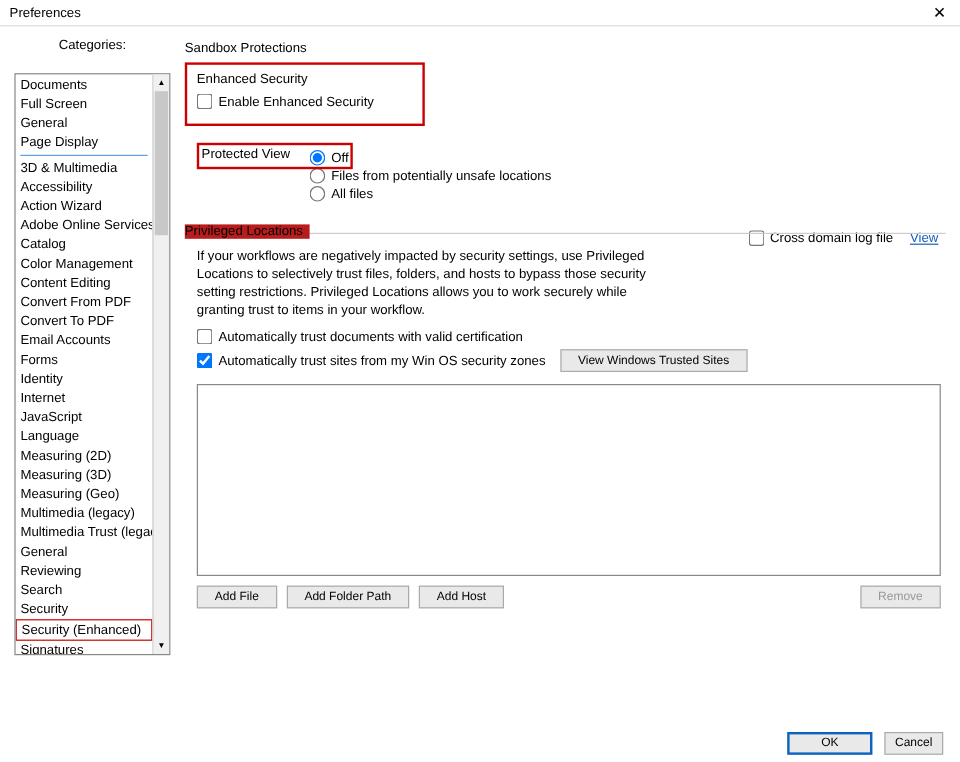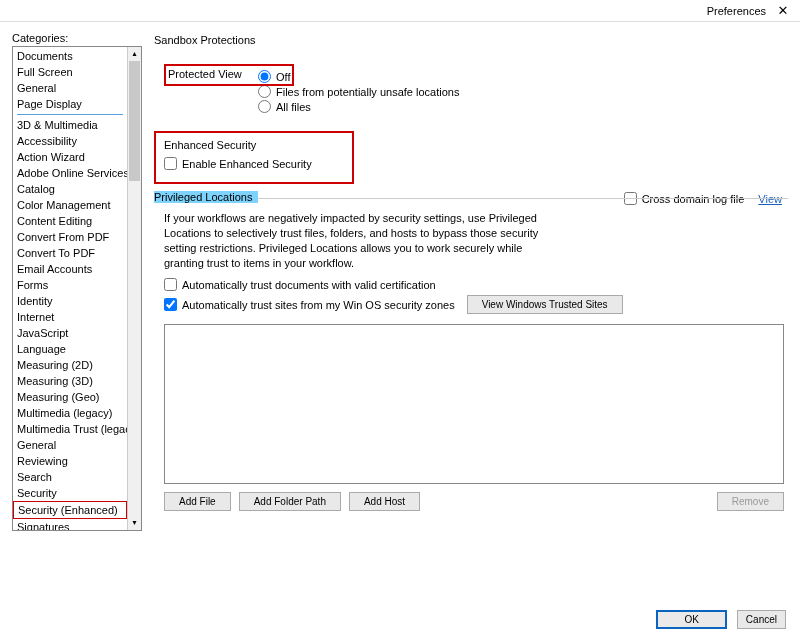--- a/index.html
+++ b/index.html
@@ -8,39 +8,39 @@
   font-family: "Segoe UI", Tahoma, sans-serif;
   font-size: 11px;
   background: #fff;
   color: #000;
   width: 800px;
   height: 635px;
   overflow: hidden;
 }
 .titlebar {
   display: flex;
-  justify-content: flex-end;
+  justify-content: space-between;
   align-items: center;
   height: 22px;
   padding: 0 0 0 8px;
   border-bottom: 1px solid #ddd;
 }
 .titlebar .title { font-size: 11px; }
 .close-btn {
   width: 34px; height: 22px;
   display: flex; align-items: center; justify-content: center;
   font-size: 13px;
 }
 .content {
   display: flex;
   padding: 10px 12px 6px 12px;
   gap: 12px;
 }
 .sidebar { width: 130px; flex-shrink: 0; }
-.sidebar-label { margin-bottom: 2px; }
+.sidebar-label { margin-bottom: 17px; text-align: center; }
 .cat-list {
   border: 1px solid #888;
   height: 485px;
   overflow: hidden;
   position: relative;
   background: #fff;
 }
 .cat-scroll { position: absolute; top:0; right:0; width:14px; height:100%; background:#f0f0f0; border-left:1px solid #ccc;}
 .cat-scroll .arrow { height:14px; text-align:center; font-size:8px; line-height:14px; background:#f0f0f0;}
 .cat-scroll .thumb { position:absolute; top:14px; left:1px; right:1px; height:120px; background:#c8c8c8;}
@@ -109,21 +109,21 @@
   bottom: 6px; right: 14px;
   display: flex; gap: 10px;
 }
 .pl-legend-line {
   border-top: 1px solid #ccc;
   position: relative;
   margin-top: 10px;
   padding-top: 10px;
 }
 .pl-legend-line .legend {
-  position: absolute; top: -8px; left: 0; background:#7dd3fc; padding-right:6px;
+  position: absolute; top: -8px; left: 0; background:#b91c1c; padding-right:6px;
 }
 </style>
 </head>
 <body>
 
 <div class="titlebar">
   <span class="title">Preferences</span>
   <div class="close-btn">✕</div>
 </div>
 
@@ -172,48 +172,48 @@
         <div class="arrow">▴</div>
         <div class="thumb"></div>
         <div class="arrow" style="position:absolute;bottom:0;left:0;right:0">▾</div>
       </div>
     </div>
   </div>
 
   <div class="main">
     <div class="section-title">Sandbox Protections</div>
 
+    <div style="position:relative; border:2px solid #c00; padding:6px 8px 10px 8px; width:200px; margin-top:6px;">
+      <div style="margin-bottom:6px;">Enhanced Security</div>
+      <label class="chk-row">
+        <input type="checkbox" style="">
+          <span>Enable Enhanced Security</span>
+      </label>
+    </div>
+
     <div style="position:relative; padding:18px 0 10px 0;">
       <div class="redbox1" style="top:14px; left:10px; width:130px; height:22px;"></div>
       <div style="display:flex; gap:10px; margin-left:14px;">
         <div style="width:80px;">Protected View</div>
         <div>
           <label class="radio-row">
               <input type="radio" name="pv" checked="" style="">
               <span>Off</span>
             </label>
           <label class="radio-row">
               <input type="radio" name="pv" style="">
               <span>Files from potentially unsafe locations</span>
             </label>
           <label class="radio-row">
               <input type="radio" name="pv" style="">
               <span>All files</span>
             </label>
         </div>
       </div>
     </div>
-
-    <div style="position:relative; border:2px solid #c00; padding:6px 8px 10px 8px; width:200px; margin-top:6px;">
-      <div style="margin-bottom:6px;">Enhanced Security</div>
-      <label class="chk-row">
-        <input type="checkbox" style="">
-          <span>Enable Enhanced Security</span>
-      </label>
-    </div>
     <div style="position:absolute; top:158px; right:6px; display:flex; gap:14px; align-items:center;">
       <label class="chk-row">
         <input type="checkbox" style="">
           <span>Cross domain log file</span>
       </label>
       <span class="link">View</span>
     </div>
 
     <div class="pl-legend-line" style="margin-top:14px;">
       <span class="legend">Privileged Locations</span>

